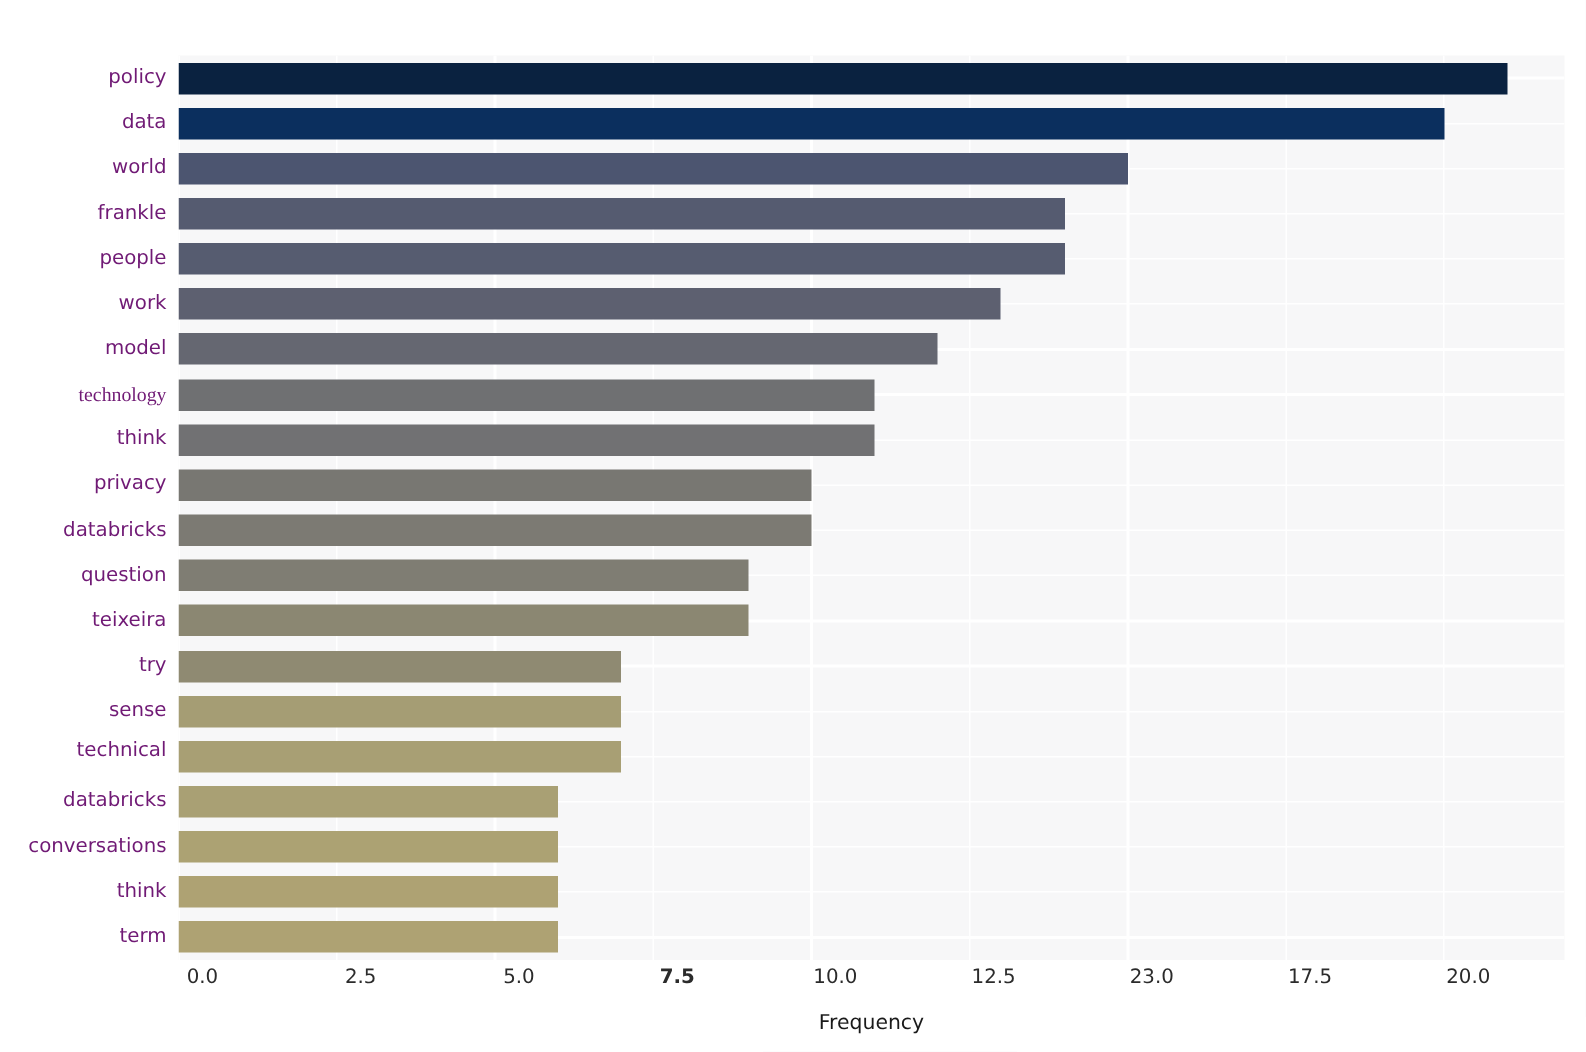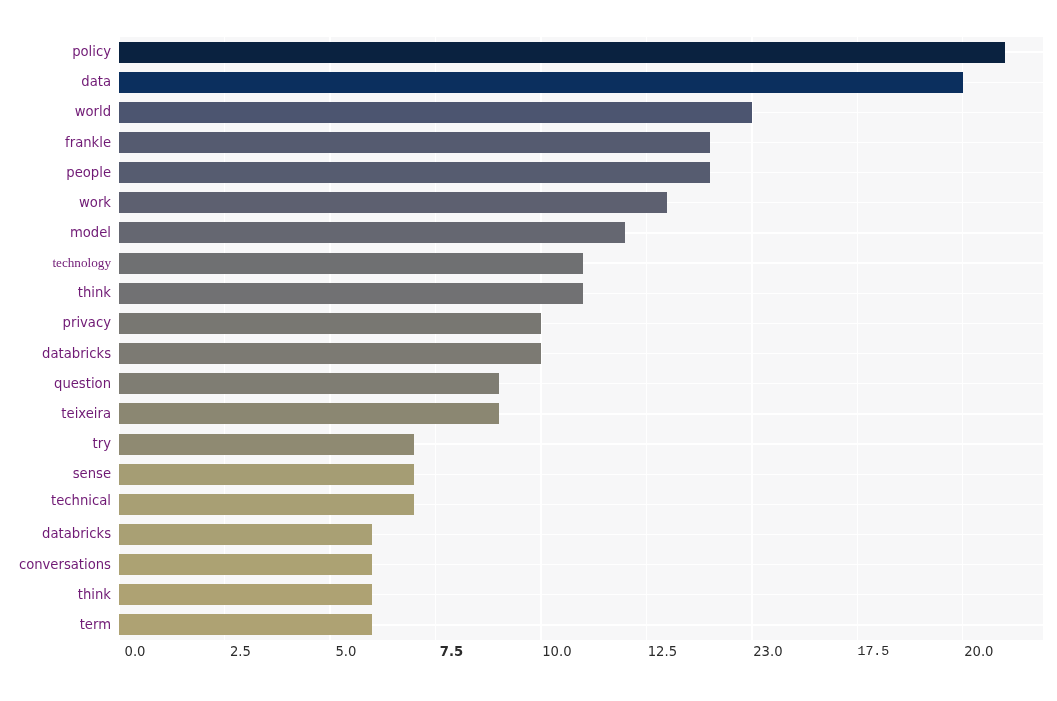--- a/index.html
+++ b/index.html
@@ -199,18 +199,19 @@
       <div class="ytick-label" style="top: 580.925px;">term</div>
     </div>
   <div id="xtick-layer">
       <div class="xtick-label" style="left: 119px;">0.0</div>
       <div class="xtick-label" style="left: 224.479px;">2.5</div>
       <div class="xtick-label" style="left: 329.959px;">5.0</div>
       <div class="xtick-label" style="left: 435.438px; font-weight: bold;">7.5</div>
       <div class="xtick-label" style="left: 540.918px; text-align: center;">10.0</div>
       <div class="xtick-label" style="left: 646.397px;">12.5</div>
       <div class="xtick-label" style="left: 751.877px;">23.0</div>
-      <div class="xtick-label" style="left: 857.356px; font-family: Liberation Mono, monospace;">17.5</div>
+      <div class="xtick-label" style="left: 857.356px;">17.5</div>
       <div class="xtick-label" style="left: 962.836px;">20.0</div>
     </div>
 
+  <div id="xlabel">Frequency</div>
 
 </div>
 
 </body></html>

